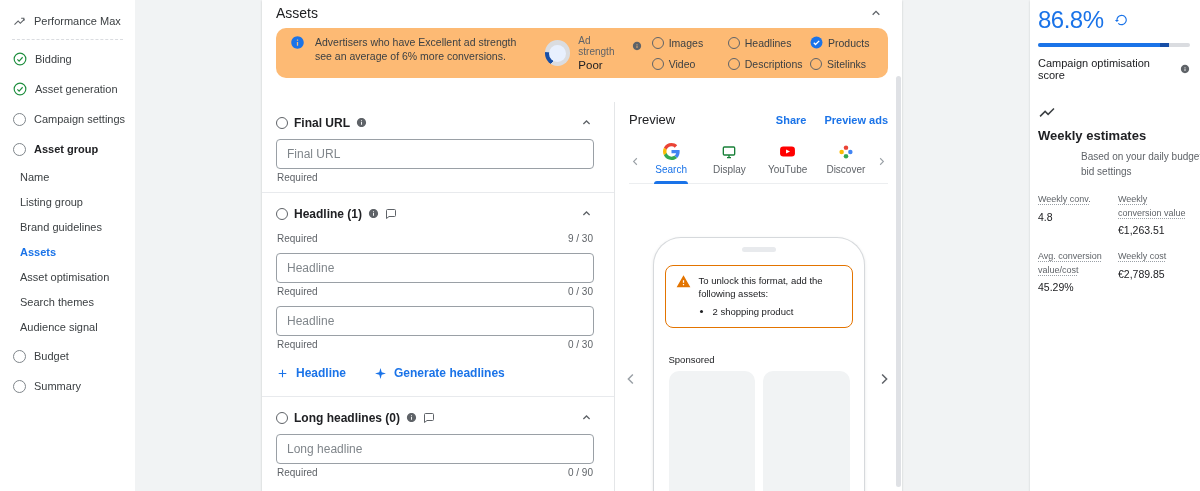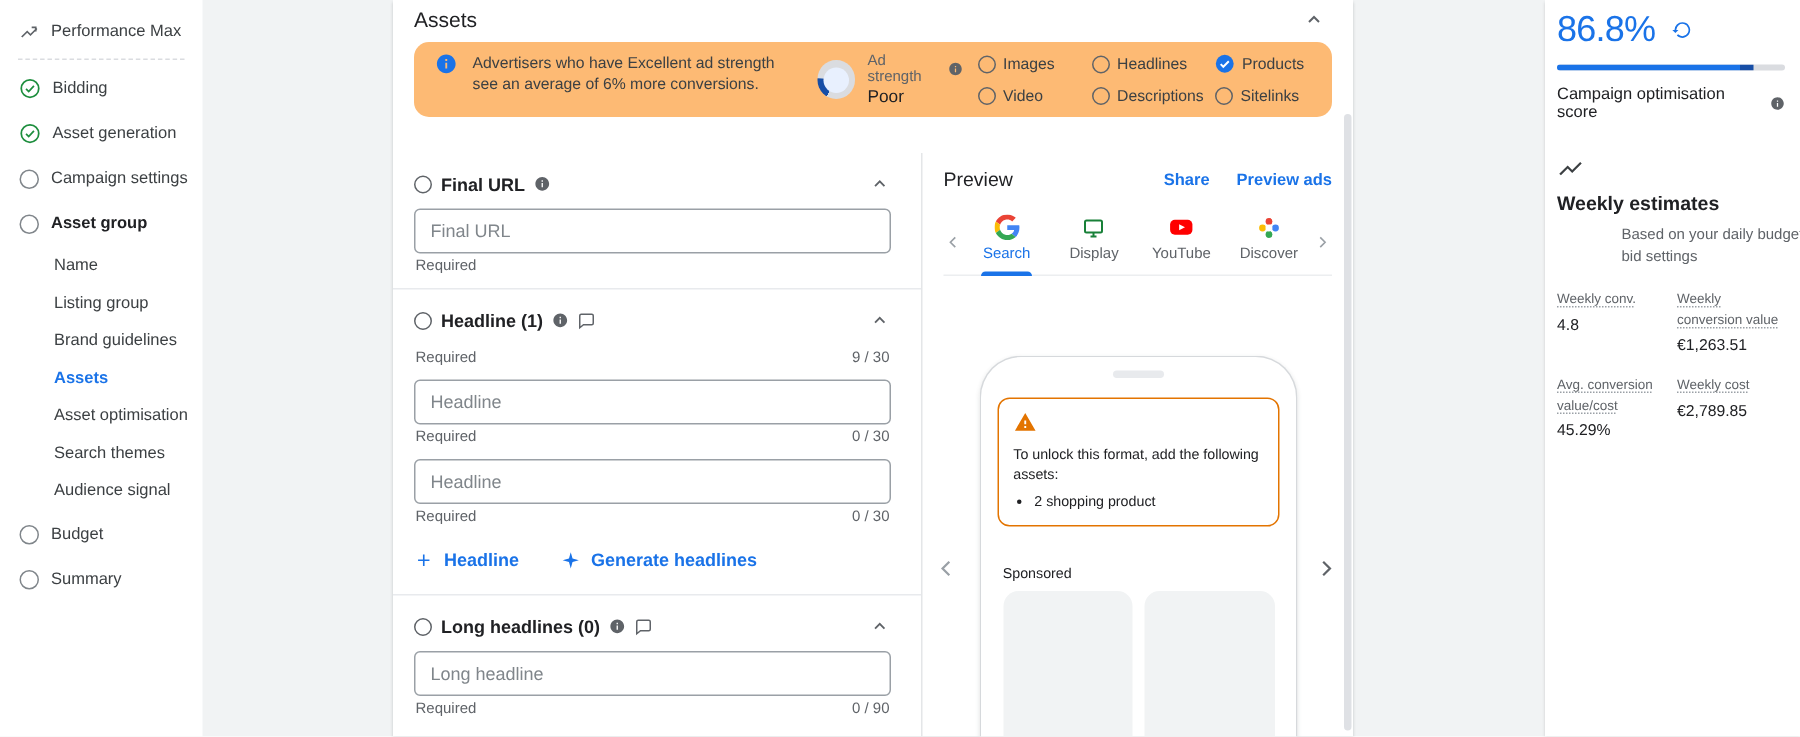--- a/index.html
+++ b/index.html
@@ -6,21 +6,21 @@
   html,body { width:1200px; height:491px; overflow:hidden; }
   body { background:#f1f3f4; font-family:"Liberation Sans", sans-serif; color:#3c4043; position:relative; }
   svg { display:block; flex:none; }
 
   
   .left-nav { position:absolute; left:0; top:0; width:135px; height:491px; background:#fff; padding-top:6px; z-index:2; }
   .nav-item { display:flex; align-items:center; gap:8px; height:30px; padding:0 13px; font-size:11px; color:#3c4043; cursor:pointer; white-space:nowrap; }
   .nav-item.bold { font-weight:bold; color:#202124; }
   .circle { width:13px; height:13px; border:1.5px solid #80868b; border-radius:50%; flex:none; }
   .dashed-sep { border-bottom:1px dashed #dadce0; margin:3px 12px 4px; }
-  .nav-sub-item { height:25px; display:flex; align-items:center; padding-left:36px; font-size:11px; color:#3c4043; cursor:pointer; white-space:nowrap; }
+  .nav-sub-item { height:25px; display:flex; align-items:center; padding-left:20px; font-size:11px; color:#3c4043; cursor:pointer; white-space:nowrap; }
   .nav-sub-item.active { color:#1a73e8; font-weight:bold; }
 
   
   .main-card { position:absolute; left:262px; top:0; width:640px; height:491px; background:#fff; box-shadow:0 1px 2px rgba(60,64,67,.25); display:flex; flex-direction:column; z-index:1; }
   .card-header { display:flex; align-items:center; justify-content:space-between; padding:5px 18px 4px 14px; }
   .card-title { font-size:14px; color:#202124; }
   .icon-btn { cursor:pointer; display:flex; align-items:center; justify-content:center; }
 
   .banner { margin:3px 14px 24px; background:#fdba74; border-radius:10px; display:flex; gap:10px; padding:7px 10px 7px 14px; }
   .banner-text { font-size:10.5px; line-height:1.35; color:#3c4043; width:216px; }
@@ -53,21 +53,21 @@
   .preview-links { margin-left:auto; display:flex; gap:18px; }
   .preview-link { font-size:11px; color:#1a73e8; font-weight:bold; cursor:pointer; }
   .tabbar { display:flex; align-items:center; margin-top:12px; border-bottom:1px solid #eceef0; }
   .tab { flex:1; display:flex; flex-direction:column; align-items:center; gap:4px; padding:4px 0 8px; position:relative; cursor:pointer; }
   .tab-label { font-size:10px; color:#5f6368; }
   .tab.active .tab-label { color:#1a73e8; }
   .tab.active::after { content:""; position:absolute; left:12px; right:12px; bottom:-1px; height:3px; background:#1a73e8; border-radius:3px 3px 0 0; }
   .tab-chevron { width:13px; cursor:pointer; }
   .phone { width:212px; margin:53px auto 0; height:300px; border:1px solid #d6d9dc; border-bottom:none; border-radius:28px 28px 0 0; background:#fff; overflow:hidden; box-shadow:0 1px 3px rgba(60,64,67,.12); }
   .phone-notch { width:34px; height:5px; background:#e8eaed; border-radius:3px; margin:9px auto 0; }
-  .warn-card { display:flex; gap:8px; margin:13px 11px 0; border:1px solid #e37400; border-radius:8px; padding:8px 8px 10px 10px;flex-direction:column; }
+  .warn-card { display:flex; gap:8px; margin:13px 11px 0; border:1px solid #e37400; border-radius:8px; padding:8px 8px 10px 10px; }
   .warn-text { font-size:9.5px; color:#202124; line-height:1.4; }
   .warn-list { margin:5px 0 0 14px; }
   .warn-list li { font-size:9.5px; color:#202124; }
   .sponsored { font-size:9.5px; color:#202124; margin:26px 0 6px 15px; }
   .cards-row { display:flex; gap:8px; margin:0 14px 0 15px; }
   .ph-card { flex:1; height:180px; background:#f1f3f4; border-radius:10px; }
   .carousel-chevron { position:absolute; top:268px; cursor:pointer; }
   .carousel-chevron.left { left:7px; }
   .carousel-chevron.right { right:9px; }
   .scrollbar-thumb { position:absolute; right:1px; top:76px; bottom:4px; width:5px; background:#dfe1e5; border-radius:4px; cursor:pointer; }

